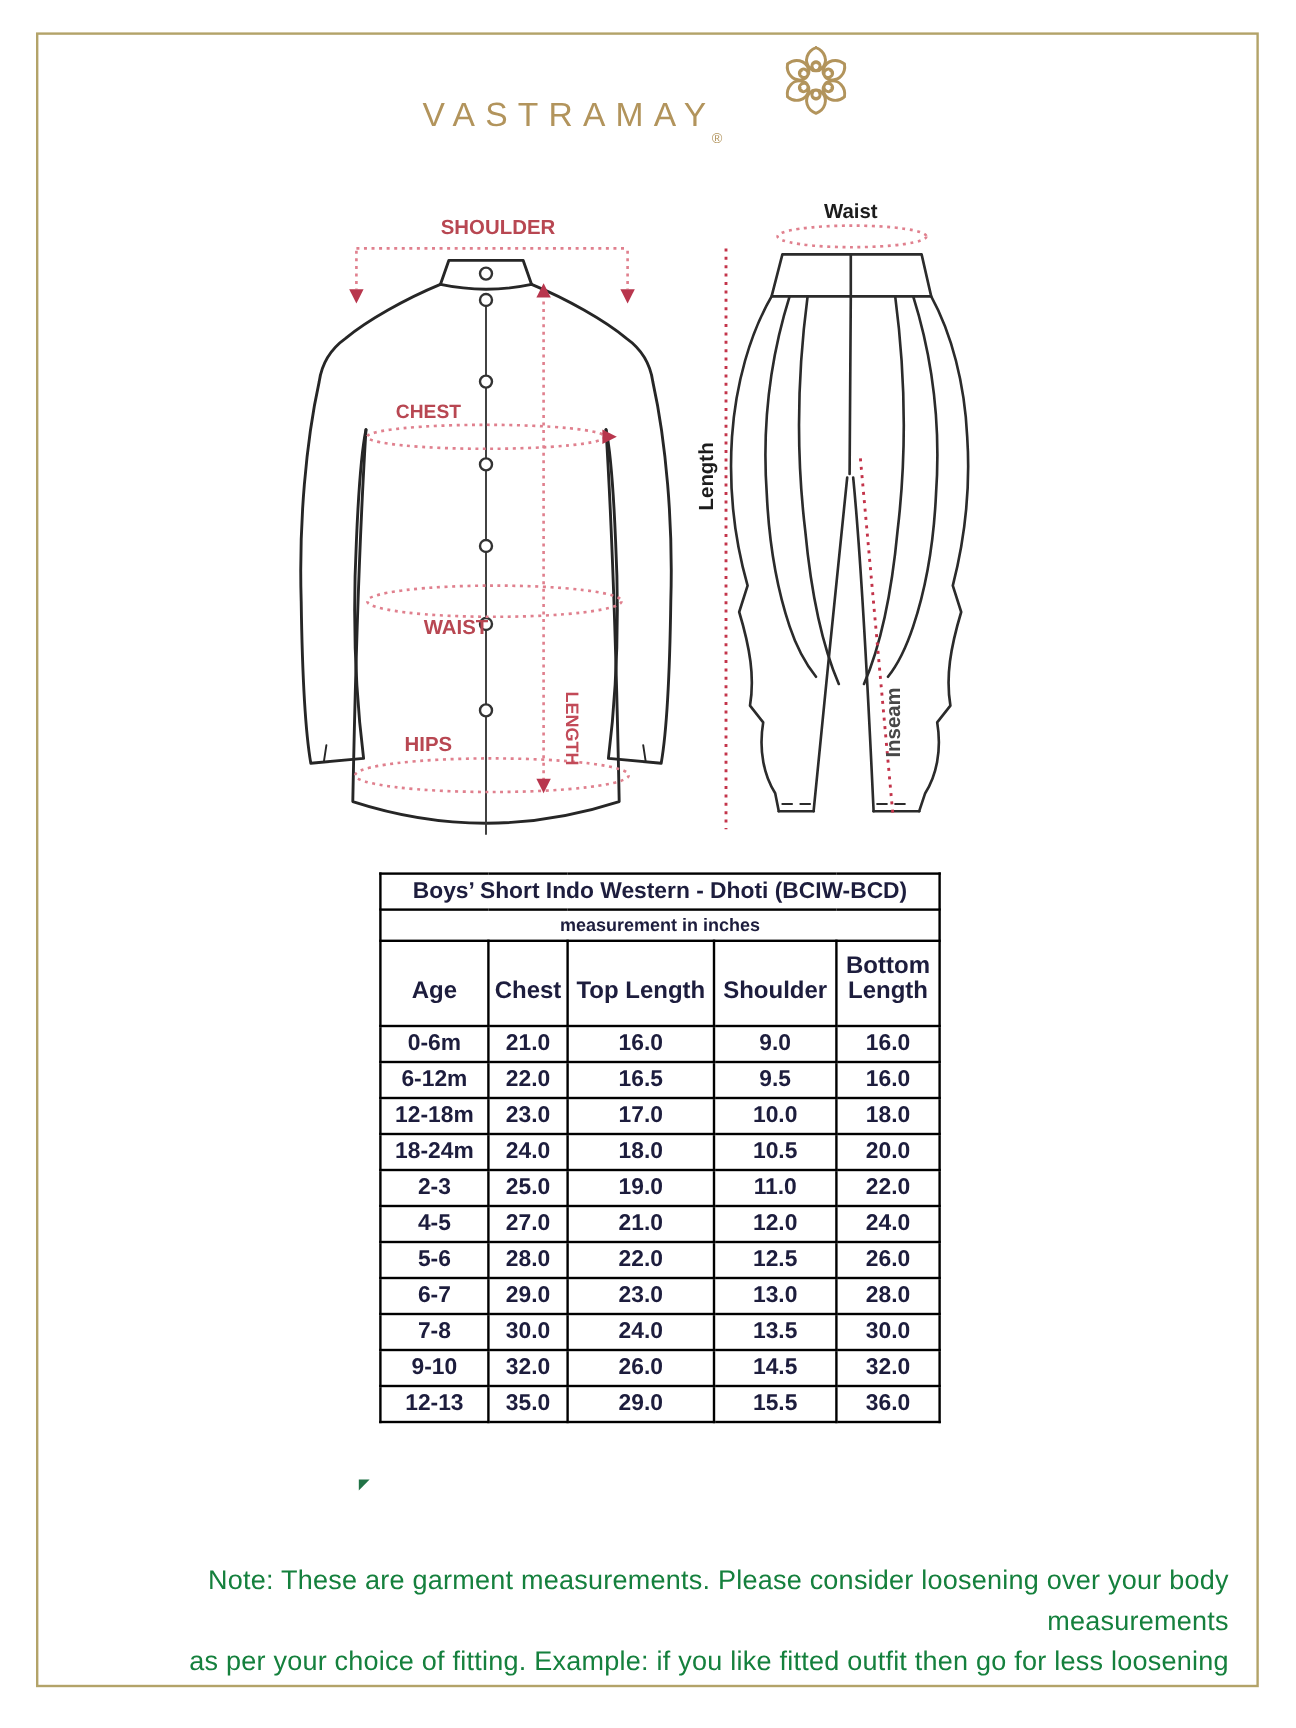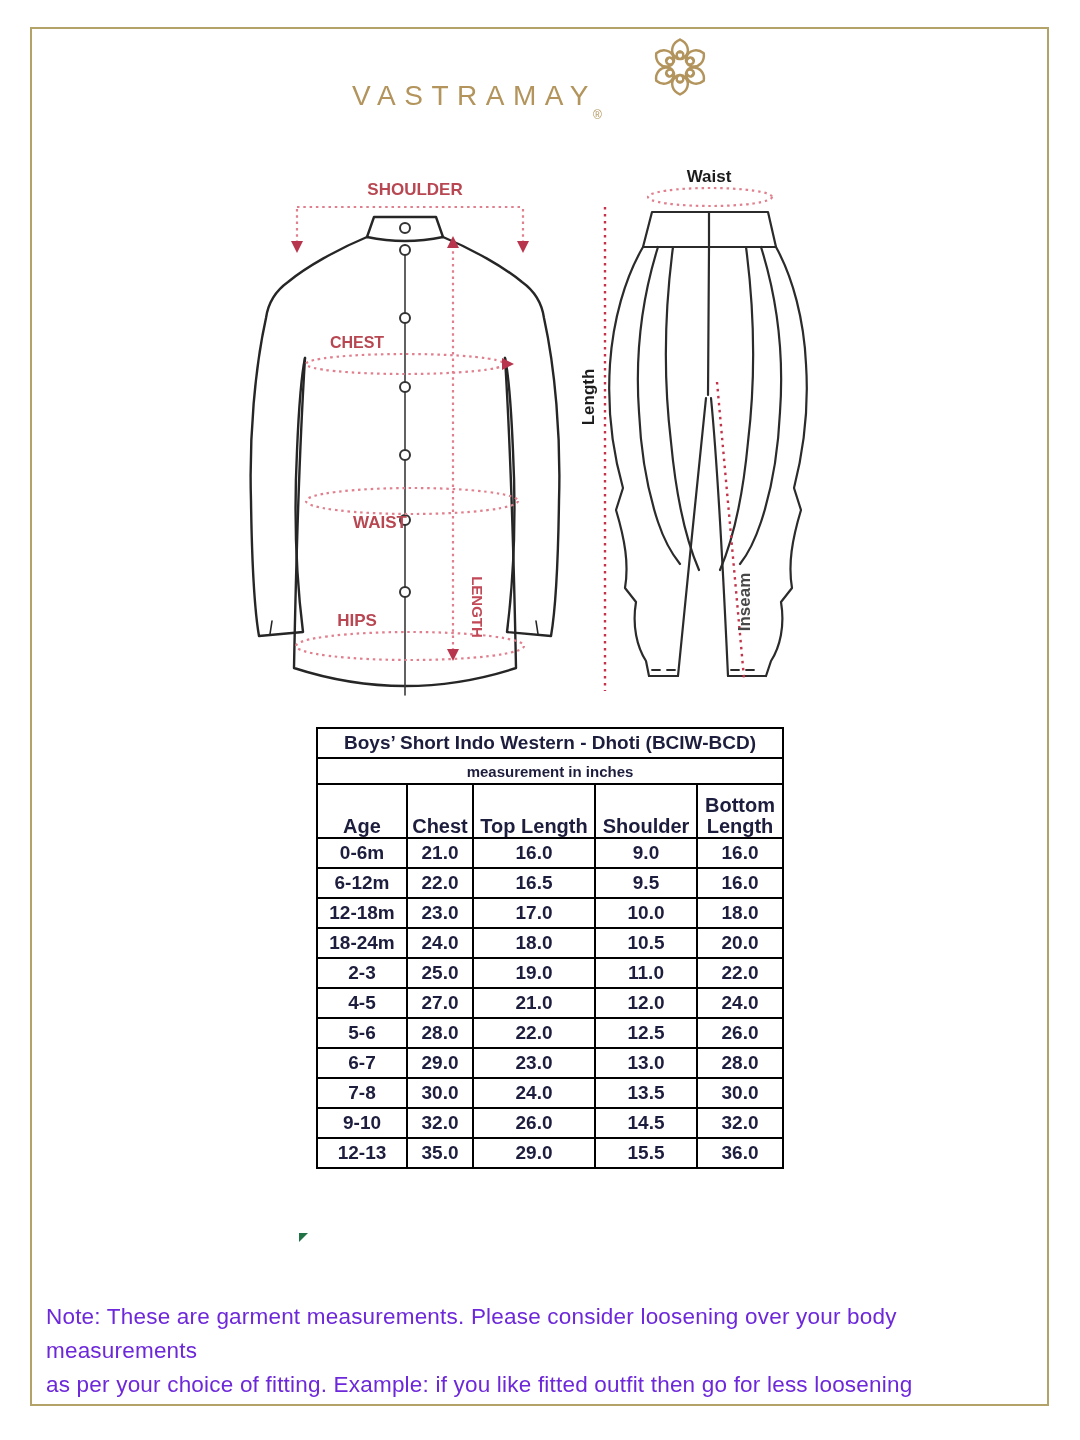--- a/index.html
+++ b/index.html
@@ -28,30 +28,30 @@
   .size-table {
     position:absolute; left:296px; top:727px;
     border-collapse:collapse; table-layout:fixed; background:#fff;
     color:#1d1d3d; font-weight:bold; text-align:center;
     font-family:"Liberation Sans", sans-serif;
     margin-left:20px;
   }
   .size-table td, .size-table th { border:2px solid #000; padding:0 2px; box-sizing:content-box; }
   .size-table .title-cell   { height:28px; font-size:19px; }
   .size-table .subtitle-cell{ height:24px; font-size:15px; }
-  .size-table th { height:52px; font-size:20px; vertical-align:bottom; padding-bottom:0; line-height:1.05; }
+  .size-table th { height:52px; font-size:20px; vertical-align:bottom; padding-bottom:17px; line-height:1.05; }
   .size-table tbody td { height:28px; font-size:19px; }
   .flag {
     position:absolute; left:299px; top:1233px; width:0; height:0;
     border-top:9px solid #217346; border-right:9px solid transparent;
   }
   
   .note {
-    position:absolute; left:46px; top:1300px; width:966px;
-    font-size:22.5px; line-height:1.5; color:#6d28d9;
+    position:absolute; left:58px; top:1300px; width:966px;
+    text-align:right; font-size:22.5px; line-height:1.5; color:#15803d;
     letter-spacing:0.2px;
   }
 </style>
 </head>
 <body>
 
 <div class="page">
 
   <div class="frame"></div>
 

